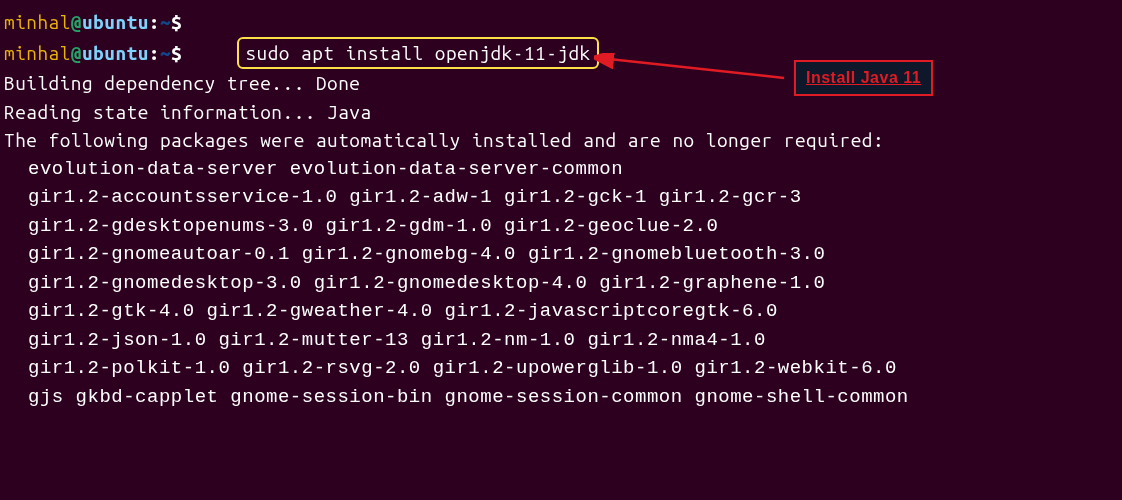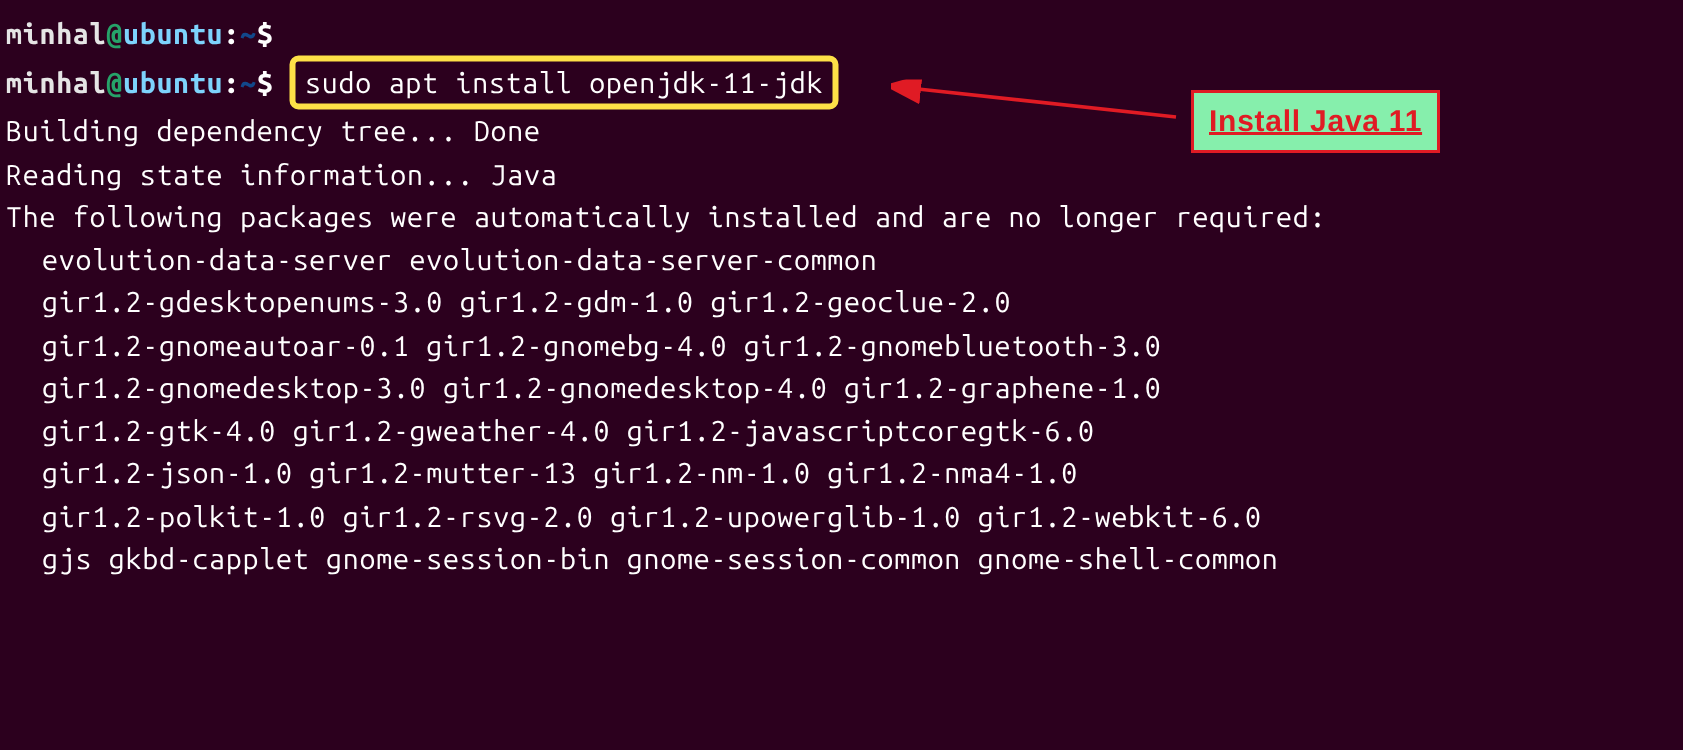--- a/index.html
+++ b/index.html
@@ -9,64 +9,66 @@
       font-size: 19px;
       line-height: 1.5;
       color: #ffffff;
       width: 1122px;
       height: 500px;
       padding: 8px 4px;
       overflow: hidden;
       letter-spacing: 0.5px;
     }
     .line { white-space: pre; }
-    .prompt-user { color: #e5e5e5; font-weight: bold; }
+    .prompt-user { color: #eab308; font-weight: normal; }
     .prompt-host { color: #7dd3fc; font-weight: bold; }
     .prompt-at { color: #26a269; font-weight: bold; }
     .prompt-colon { color: #ffffff; font-weight: bold; }
     .prompt-path { color: #12488b; font-weight: bold; }
     .prompt-dollar { color: #ffffff; font-weight: bold; }
     .cmd { color: #ffffff; }
     .highlight-box {
-      border: 4px solid #fde047;
+      border: 2px solid #fde047;
       border-radius: 6px;
       padding: 0px 6px;
       display: inline-block;
       vertical-align: baseline;
+      margin-left: 44px;
     }
     .annotation-badge {
       position: absolute;
       border: 2px solid #e01b24;
-      background: #86efac;
+      background: #0f172a;
       color: #e01b24;
       font-family: Arial, sans-serif;
       font-weight: bold;
-      font-size: 20px;
+      font-size: 16px;
       padding: 4px 10px;
       text-decoration: underline;
     }
     .arrow {
       position: absolute;
       pointer-events: none;
     }
-    .pkg-indent { padding-left: 24px; }
+    .pkg-indent { padding-left: 24px; font-family: Liberation Mono, monospace; }
     .container { position: relative; }
   </style>
 </head>
 <body>
 <div class="container">
 
 <div class="line"><span class="prompt-user">minhal</span><span class="prompt-at">@</span><span class="prompt-host">ubuntu</span><span class="prompt-colon">:</span><span class="prompt-path">~</span><span class="prompt-dollar">$</span></div>
 
 <div class="line"><span class="prompt-user">minhal</span><span class="prompt-at">@</span><span class="prompt-host">ubuntu</span><span class="prompt-colon">:</span><span class="prompt-path">~</span><span class="prompt-dollar">$</span> <span class="highlight-box"><span class="cmd">sudo apt install openjdk-11-jdk</span></span></div>
 
 <div class="line">Building dependency tree... Done</div>
 <div class="line">Reading state information... Java</div>
 <div class="line">The following packages were automatically installed and are no longer required:</div>
 <div class="line pkg-indent">evolution-data-server evolution-data-server-common</div>
+<div class="line pkg-indent">gir1.2-accountsservice-1.0 gir1.2-adw-1 gir1.2-gck-1 gir1.2-gcr-3</div>
 <div class="line pkg-indent">gir1.2-gdesktopenums-3.0 gir1.2-gdm-1.0 gir1.2-geoclue-2.0</div>
 <div class="line pkg-indent">gir1.2-gnomeautoar-0.1 gir1.2-gnomebg-4.0 gir1.2-gnomebluetooth-3.0</div>
 <div class="line pkg-indent">gir1.2-gnomedesktop-3.0 gir1.2-gnomedesktop-4.0 gir1.2-graphene-1.0</div>
 <div class="line pkg-indent">gir1.2-gtk-4.0 gir1.2-gweather-4.0 gir1.2-javascriptcoregtk-6.0</div>
 <div class="line pkg-indent">gir1.2-json-1.0 gir1.2-mutter-13 gir1.2-nm-1.0 gir1.2-nma4-1.0</div>
 <div class="line pkg-indent">gir1.2-polkit-1.0 gir1.2-rsvg-2.0 gir1.2-upowerglib-1.0 gir1.2-webkit-6.0</div>
 <div class="line pkg-indent">gjs gkbd-capplet gnome-session-bin gnome-session-common gnome-shell-common</div>
 
 <svg class="arrow" style="left: 590px; top: 45px; width: 200px; height: 40px;">
   <defs>

